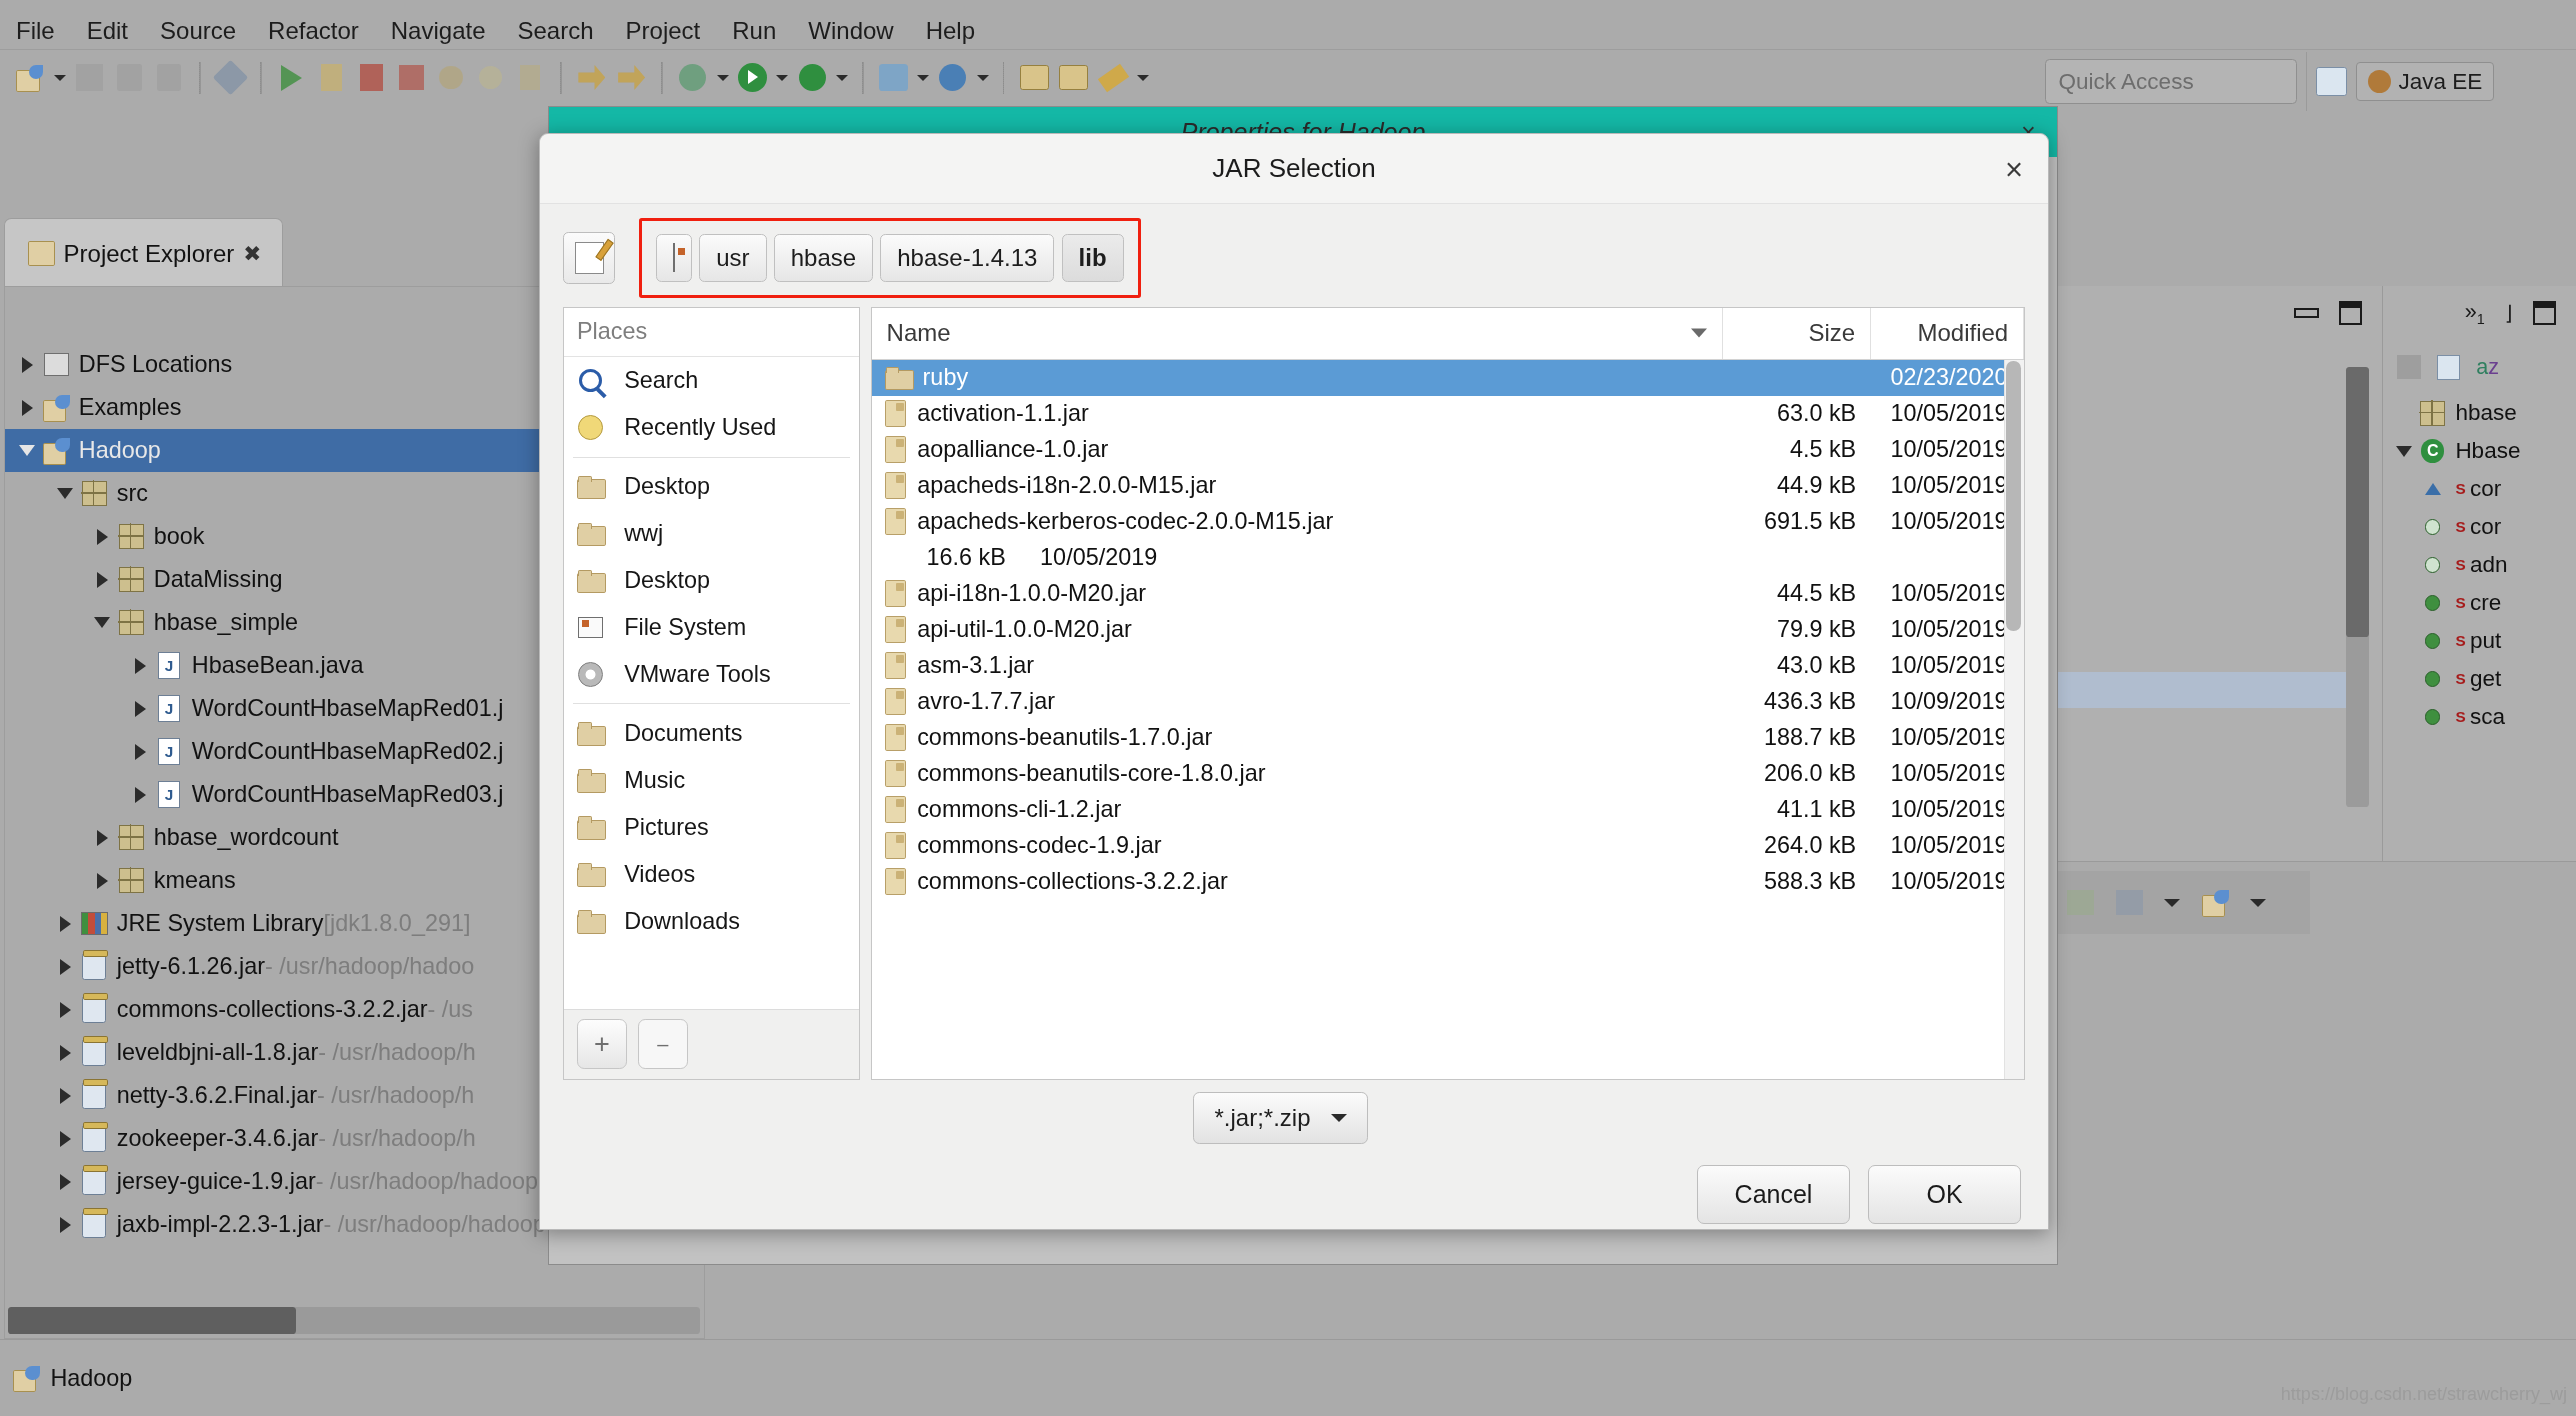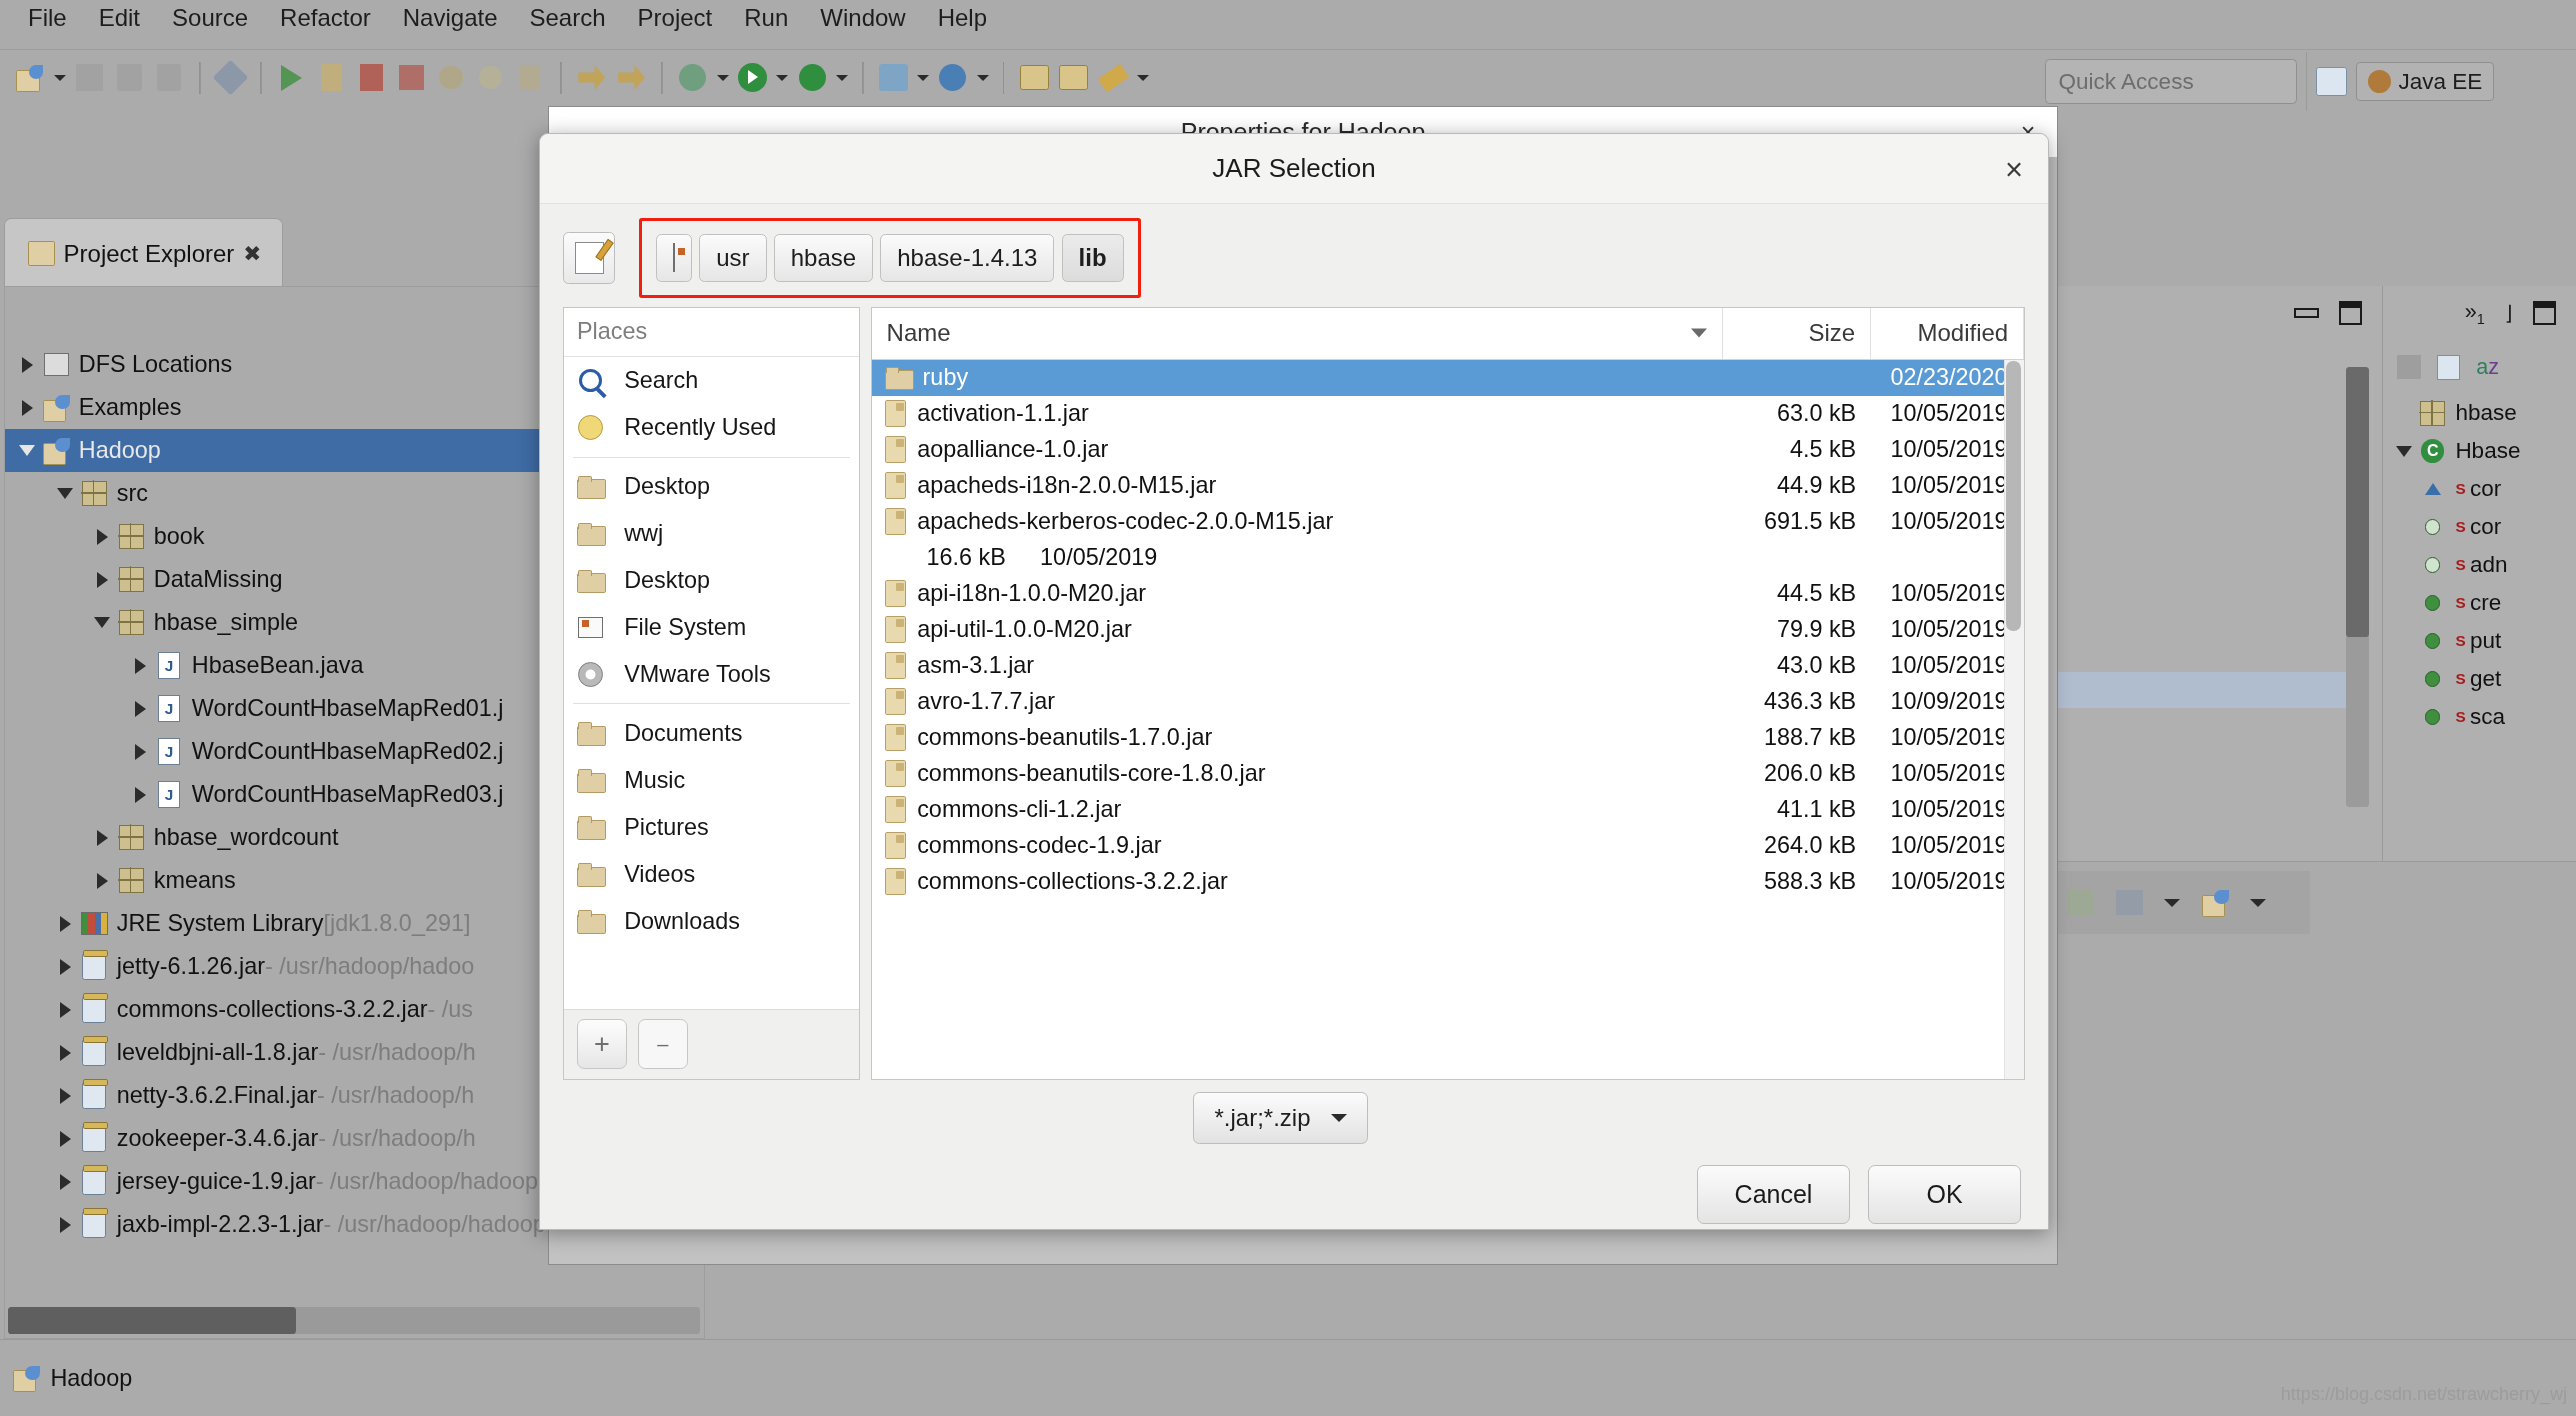--- a/index.html
+++ b/index.html
@@ -14,22 +14,22 @@
   
   #eclipse {
     position: absolute; inset: 0;
     background: #ababab;
   }
 
   
   .menubar {
     position: absolute; top: 0; left: 0; right: 0; height: 49px;
     background: #ababab;
-    display: flex; align-items: flex-start;
-    padding-left: 12px;
+    display: flex; align-items: flex-end;
+    padding-left: 0;
   }
   .menu-item {
     font-size: 24px; color: #1d1d1d;
     padding: 3.6px 16px;
     white-space: nowrap;
   }
 
   
   .toolbar {
     position: absolute; top: 49px; left: 0; right: 0; height: 56px;
@@ -191,22 +191,23 @@
     font-size: 18px; color: #9c9c9c;
   }
 
   
   .props-window {
     position: absolute; top: 106px; left: 548px; width: 1510px; height: 1159px;
     background: #c2c2c2; border: 0.9px solid #8b8b8b;
   }
   .props-title {
     height: 50px; display:flex; align-items:center; justify-content:center;
-    font-size: 25px; color: #2a2a2a; background: #ffffff;
+    font-size: 25px; color: #2a2a2a; background: #14b8a6;
     position: relative;
+    font-style: italic;
   }
   .props-close { position:absolute; right: 21.6px; font-size: 25px; color:#333; }
 
   
   .dialog {
     position: absolute; top: 133px; left: 539px;
     width: 1510px; height: 1097px;
     background: #f0f0ef;
     border: 0.9px solid #b9b9b9;
     border-top-left-radius: 9px; border-top-right-radius: 9px;

